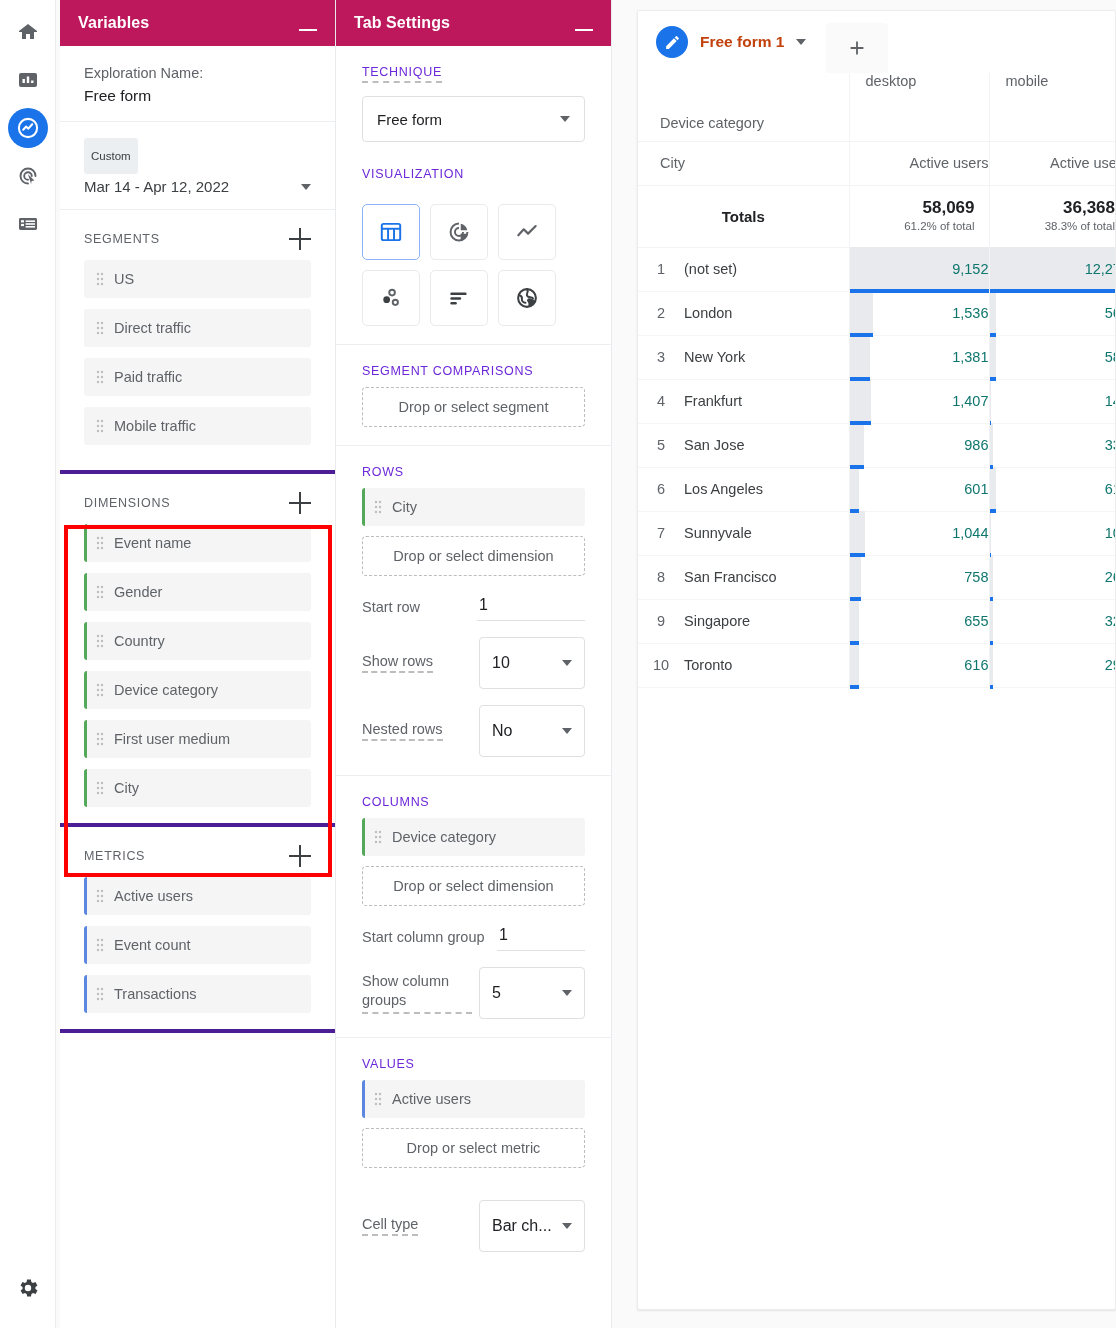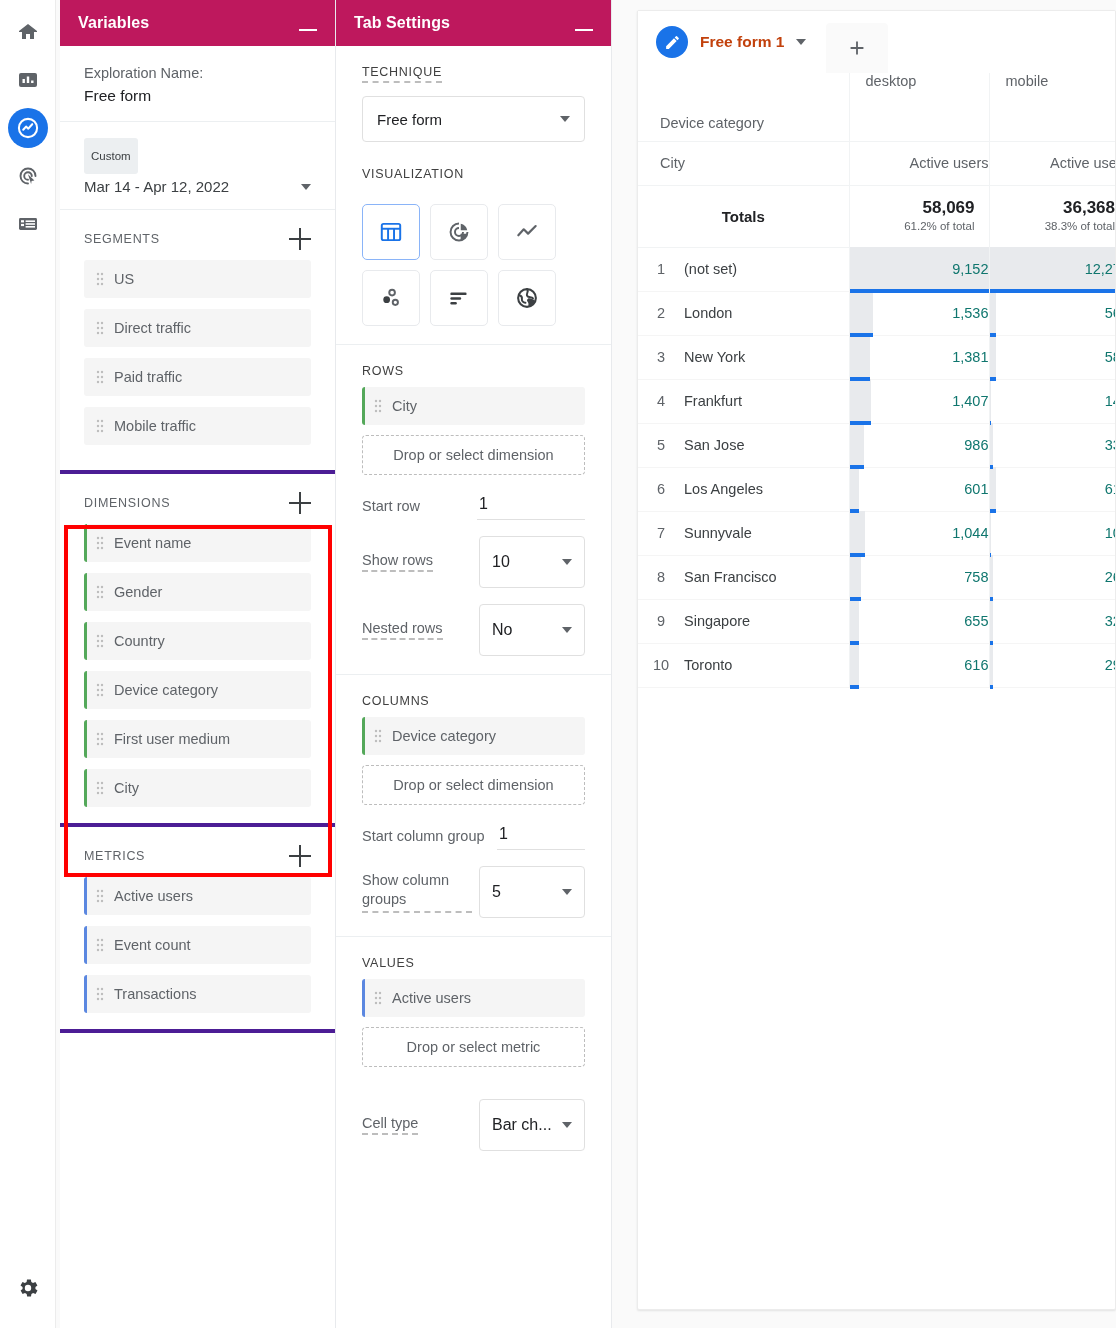--- a/index.html
+++ b/index.html
@@ -85,21 +85,21 @@
     border: 4px solid #ff0000; pointer-events: none; z-index: 30;
   }
 
   
   .panel-tabsettings {
     position: absolute; left: 336px; top: 0; width: 276px; height: 1328px;
     background: #ffffff; border-right: 1px solid #e8eaed;
   }
   .ts-block { padding: 16px 26px 18px 26px; border-bottom: 1px solid #eceff1; }
   .ts-label {
-    font-size: 12.5px; color: #404040; letter-spacing: .7px; margin-bottom: 9px;
+    font-size: 12.5px; color: #6d28d9; letter-spacing: .7px; margin-bottom: 9px;
     display: inline-block;
   }
   .dashed-underline { border-bottom: 2px dashed #bdbdbd; padding-bottom: 2px; }
   .select-box {
     height: 46px; border: 1px solid #e0e0e0; border-radius: 4px; background: #fff;
     display: flex; align-items: center; justify-content: space-between;
     padding: 0 14px; font-size: 15px; color: #202124; cursor: pointer;
   }
   .viz-grid { display: grid; grid-template-columns: repeat(3, 58px); gap: 10px; margin-top: 14px; }
   .viz-cell {
@@ -523,20 +523,24 @@
             <svg width="26" height="26" viewBox="0 0 24 24">
               <circle cx="12" cy="12" r="8.2" fill="none" stroke="#3c4043" stroke-width="1.9"></circle>
               <path d="M12 3.8c2 2.3-.8 4 0 6s4.3 1 5.5 2.6M5 9.5c1.5.4 2.6 1.8 2.3 3.5s1.4 3.6 3.3 3.4" fill="none" stroke="#3c4043" stroke-width="1.8" stroke-linecap="round"></path>
               <path d="M13.3 12.2c2.4-.2 4.3 1 6.2 2.3a8.2 8.2 0 0 1-6 5.6c-.6-1.6.5-3.2-.9-4.6-.9-.9-.8-2.3.7-3.3z" fill="#3c4043"></path>
             </svg>
           </div>
         </div>
       </div>
     </div>
 
+    <div class="ts-block">
+      <span class="ts-label">SEGMENT COMPARISONS</span>
+      <div class="dropzone">Drop or select segment</div>
+    </div>
 
     <div class="ts-block">
       <span class="ts-label">ROWS</span>
       <div class="pill green" style="margin-bottom:10px">
         <span class="grip">
           <svg width="14" height="16" viewBox="0 0 14 16">
               <g fill="#bdbdbd">
                 <circle cx="5" cy="3" r="1.2"></circle>
                 <circle cx="9" cy="3" r="1.2"></circle>
                 <circle cx="5" cy="8" r="1.2"></circle>

